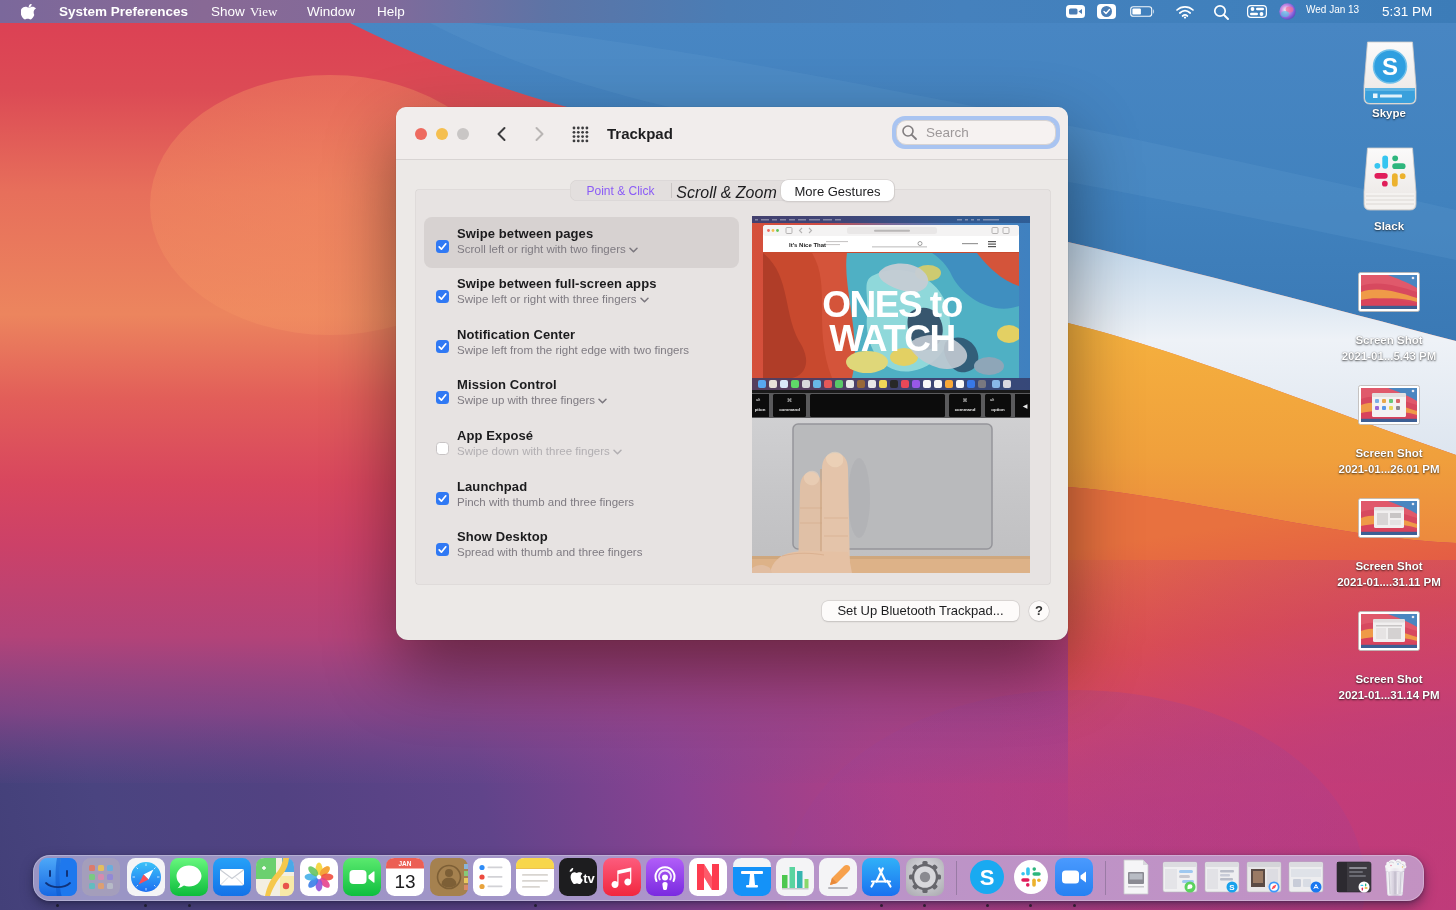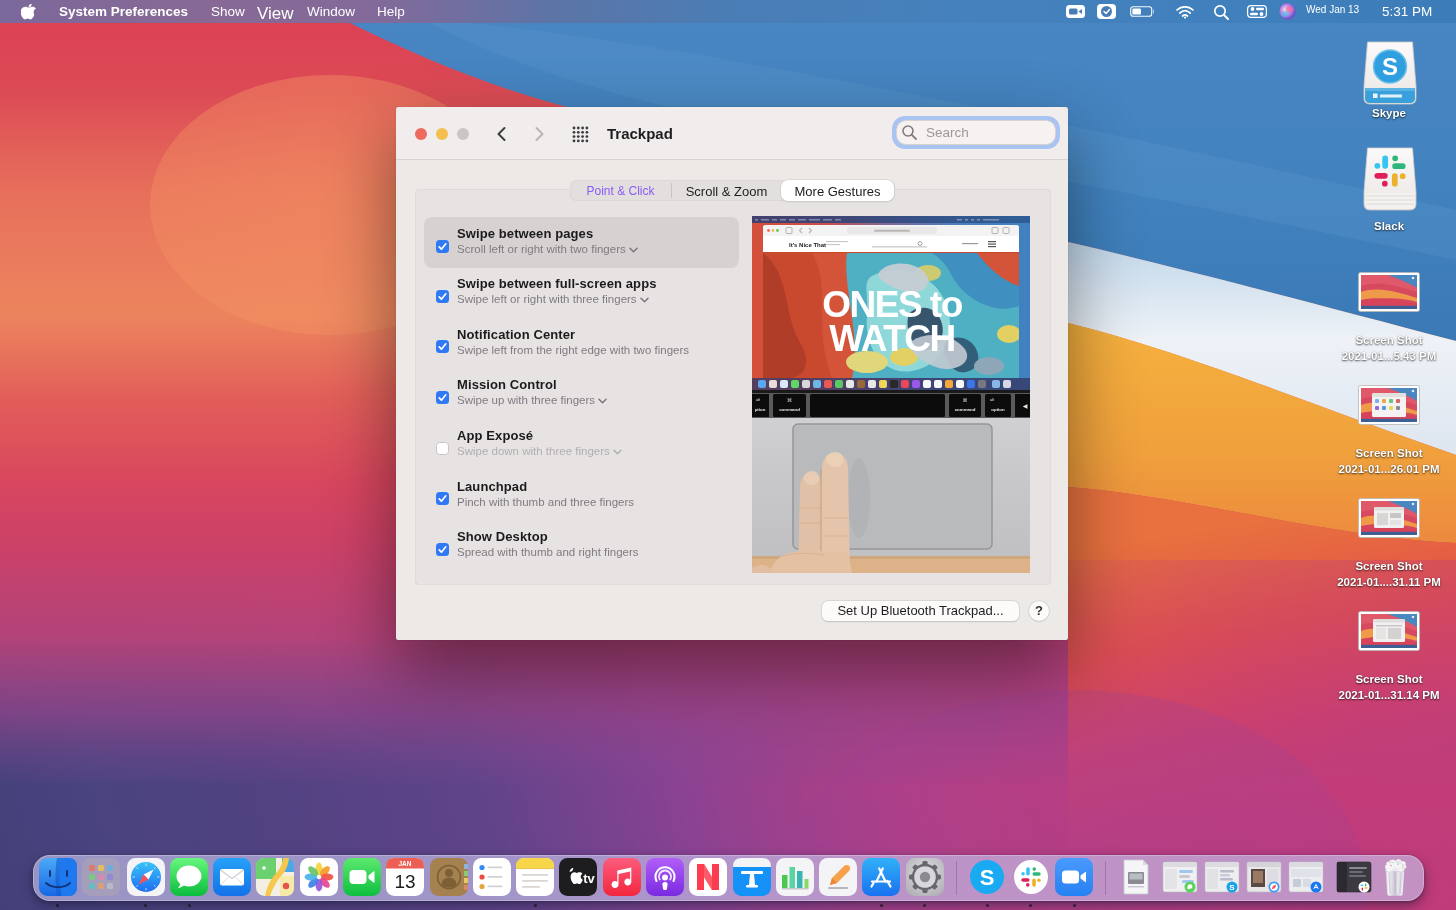--- a/index.html
+++ b/index.html
@@ -91,21 +91,21 @@
   <rect x="1000" y="560" width="456" height="350" fill="url(#cornermag)"></rect>
   <ellipse cx="1075" cy="885" rx="290" ry="195" fill="url(#purpleblob)"></ellipse>
 </svg>
 
 <div class="abs" id="menubar" style="left:0;top:0;width:1456px;height:23px;background:linear-gradient(90deg,#7b689b 0%,#886995 14%, #826a9a 26%, #5c74a6 38%, #4a7db5 50%, #4581bd 66%, #4080bc 84%, #3c7cb8 100%);">
   <svg class="abs" style="left:21px;top:4px;" width="15" height="16" viewBox="0 0 15 16">
       <path fill="#ffffff" d="M10.8,0.3c0.1,0.9-0.3,1.8-0.8,2.5C9.4,3.4,8.5,3.9,7.6,3.8C7.5,2.9,7.9,2,8.4,1.4C9,0.8,10,0.3,10.8,0.3z M13.5,12.1c-0.4,0.9-0.6,1.3-1.1,2.1c-0.7,1.1-1.7,2.5-3,2.5c-1.1,0-1.4-0.7-2.9-0.7c-1.5,0-1.8,0.7-2.9,0.7c-1.3,0-2.2-1.3-2.9-2.4C-1.2,11.3-1.4,7.6,0.1,5.6c1-1.4,2.6-2.2,4.1-2.2c1.5,0,2.5,0.8,3.7,0.8c1.2,0,1.9-0.8,3.7-0.8c1.3,0,2.7,0.7,3.7,1.9C12.1,6.9,12.6,10.3,13.5,12.1z" transform="scale(0.95) translate(0.5,-0.5)"></path>
     </svg>
   <div class="abs" style="left:59px;top:4px;font-size:13.5px;font-weight:bold;color:#ffffff;">System Preferences</div>
   <div class="abs" style="left:211px;top:4px;font-size:13.5px;color:#ffffff;">Show</div>
-  <div class="abs" style="left:257px;top:4px;font-size:17px;color:#ffffff;">View</div>
+  <div class="abs" style="left:250px;top:4px;font-size:13px;color:#ffffff;font-family:Liberation Serif, serif;">View</div>
   <div class="abs" style="left:307px;top:4px;font-size:13.5px;color:#ffffff;text-align:center;">Window</div>
   <div class="abs" style="left:377px;top:4px;font-size:13.5px;color:#ffffff;">Help</div>
 
   <svg class="abs" style="left:1066px;top:5px;" width="19" height="13" viewBox="0 0 19 13">
       <rect width="19" height="13" rx="3.5" fill="#ffffff"></rect>
       <rect x="3" y="3.5" width="8.5" height="6" rx="1.5" fill="#4a7db5"></rect>
       <path d="M12.5,6.5 L16,4 L16,9 Z" fill="#4a7db5"></path>
     </svg>
   <svg class="abs" style="left:1097px;top:4px;" width="19" height="15" viewBox="0 0 19 15">
       <rect width="19" height="15" rx="4" fill="#ffffff"></rect>
@@ -146,21 +146,21 @@
         </radialGradient>
       </defs>
     <circle cx="8.5" cy="8.5" r="8.2" fill="url(#siri)"></circle>
       <ellipse cx="10.5" cy="6.5" rx="4" ry="3" fill="#f06a9a" opacity="0.7"></ellipse>
       <ellipse cx="6" cy="11" rx="4" ry="3" fill="#4ac8e8" opacity="0.6"></ellipse>
   </svg>
   <div class="abs" style="left:1306px;top:4px;font-size:10px;color:#ffffff;">Wed Jan 13</div>
   <div class="abs" style="left:1382px;top:4px;font-size:13.5px;color:#ffffff;">5:31 PM</div>
 </div>
 
-<div class="abs" id="window" style="left:396px;top:107px;width:672px;height:533px;border-radius:2px;background:#ece9e7;box-shadow:0 30px 70px rgba(0,0,0,0.45),0 0 1px rgba(0,0,0,0.35);">
+<div class="abs" id="window" style="left:396px;top:107px;width:672px;height:533px;border-radius:12px;background:#ece9e7;box-shadow:0 30px 70px rgba(0,0,0,0.45),0 0 1px rgba(0,0,0,0.35);">
 
   <div class="abs" style="left:0;top:0;width:672px;height:52px;background:#f1edec;border-radius:10px 10px 0 0;border-bottom:1px solid #d8d4d3;"></div>
   <div class="abs" style="left:18px;top:127px;"></div>
   <div class="abs" style="left:18.5px;top:21px;width:12px;height:12px;border-radius:50%;background:#ee6a5f;"></div>
   <div class="abs" style="left:39.5px;top:21px;width:12px;height:12px;border-radius:50%;background:#f5bf4f;"></div>
   <div class="abs" style="left:60.5px;top:21px;width:12px;height:12px;border-radius:50%;background:#c9c6c5;"></div>
   <svg class="abs" style="left:98px;top:19px;" width="16" height="16" viewBox="0 0 16 16">
       <path d="M10.5,2 L4.5,8 L10.5,14" stroke="#3c3c3e" stroke-width="2" fill="none" stroke-linecap="round" stroke-linejoin="round"></path>
     </svg>
   <svg class="abs" style="left:135px;top:19px;" width="16" height="16" viewBox="0 0 16 16">
@@ -193,21 +193,21 @@
   <svg class="abs" style="left:505px;top:17px;" width="17" height="17" viewBox="0 0 17 17">
       <circle cx="7" cy="7" r="5" stroke="#817d7f" stroke-width="1.6" fill="none"></circle>
       <path d="M10.8,10.8 L15,15" stroke="#817d7f" stroke-width="1.8" stroke-linecap="round"></path>
     </svg>
   <div class="abs" style="left:530px;top:18px;font-size:13.5px;color:#9d9899;">Search</div>
 
   <div class="abs" style="z-index:3;left:174px;top:73px;width:325px;height:21px;border-radius:7px;background:#e3dfde;box-shadow:inset 0 0 0 0.5px #d6d2d1;"></div>
   <div class="abs" style="z-index:3;left:275px;top:76px;width:1px;height:15px;background:#c9c5c4;"></div>
   <div class="abs" style="z-index:3;left:385px;top:73px;width:113px;height:21px;border-radius:7px;background:#ffffff;box-shadow:0 0 0 0.5px #cfcbca,0 1px 2px rgba(0,0,0,0.12);"></div>
   <div class="abs" style="z-index:4;left:174px;top:76.5px;width:101px;height:14px;text-align:center;font-size:12px;color:#8b5cf6;">Point &amp; Click</div>
-  <div class="abs" style="z-index:4;left:276px;top:76.5px;width:109px;height:14px;text-align:center;font-size:13px;color:#1d1d1f;">Scroll &amp; Zoom</div>
+  <div class="abs" style="z-index:4;left:276px;top:76.5px;width:109px;height:14px;text-align:center;font-size:16px;color:#1d1d1f;font-style:italic;">Scroll &amp; Zoom</div>
   <div class="abs" style="z-index:4;left:385px;top:76.5px;width:113px;height:14px;text-align:center;font-size:13px;color:#1d1d1f;">More Gestures</div>
 
   <div class="abs" style="left:19.5px;top:83px;width:634.5px;height:394px;background:#e7e3e2;border-radius:2px;box-shadow:0 0 0 0.5px #d2cecd;"></div>
 
   <div class="abs" style="left:28px;top:110px;width:315px;height:51px;border-radius:8px;background:#d7d2d1;"></div>
 
   <svg class="cb" style="top:132.5px;" viewBox="0 0 13 13">
       <rect width="13" height="13" rx="3.5" fill="#3079f4"></rect>
       <path d="M3.2,6.9 L5.4,9.2 L9.8,3.8" stroke="#fff" stroke-width="1.7" fill="none" stroke-linecap="round" stroke-linejoin="round"></path>
     </svg>
@@ -254,21 +254,21 @@
       <path d="M3.2,6.9 L5.4,9.2 L9.8,3.8" stroke="#fff" stroke-width="1.7" fill="none" stroke-linecap="round" stroke-linejoin="round"></path>
     </svg>
   <div class="rowt" style="top:371.6px;">Launchpad</div>
   <div class="rows" style="top:388.6px;">Pinch with thumb and three fingers</div>
 
   <svg class="cb" style="top:435.7px;" viewBox="0 0 13 13">
       <rect width="13" height="13" rx="3.5" fill="#3079f4"></rect>
       <path d="M3.2,6.9 L5.4,9.2 L9.8,3.8" stroke="#fff" stroke-width="1.7" fill="none" stroke-linecap="round" stroke-linejoin="round"></path>
     </svg>
   <div class="rowt" style="top:422.1px;">Show Desktop</div>
-  <div class="rows" style="top:439.1px;">Spread with thumb and right fingers</div>
+  <div class="rows" style="top:439.1px;">Spread with thumb and three fingers</div>
 
   <div class="abs" id="video" style="left:356px;top:109px;width:278px;height:357px;overflow:hidden;">
   <svg width="278" height="357" viewBox="0 0 278 357">
     <defs>
       <linearGradient id="vmenu" x1="0" y1="0" x2="278" y2="0" gradientUnits="userSpaceOnUse">
         <stop offset="0" stop-color="#43406e"></stop>
             <stop offset="0.35" stop-color="#3f4678"></stop>
             <stop offset="0.7" stop-color="#33568c"></stop>
             <stop offset="1" stop-color="#2f5e96"></stop>
       </linearGradient>

